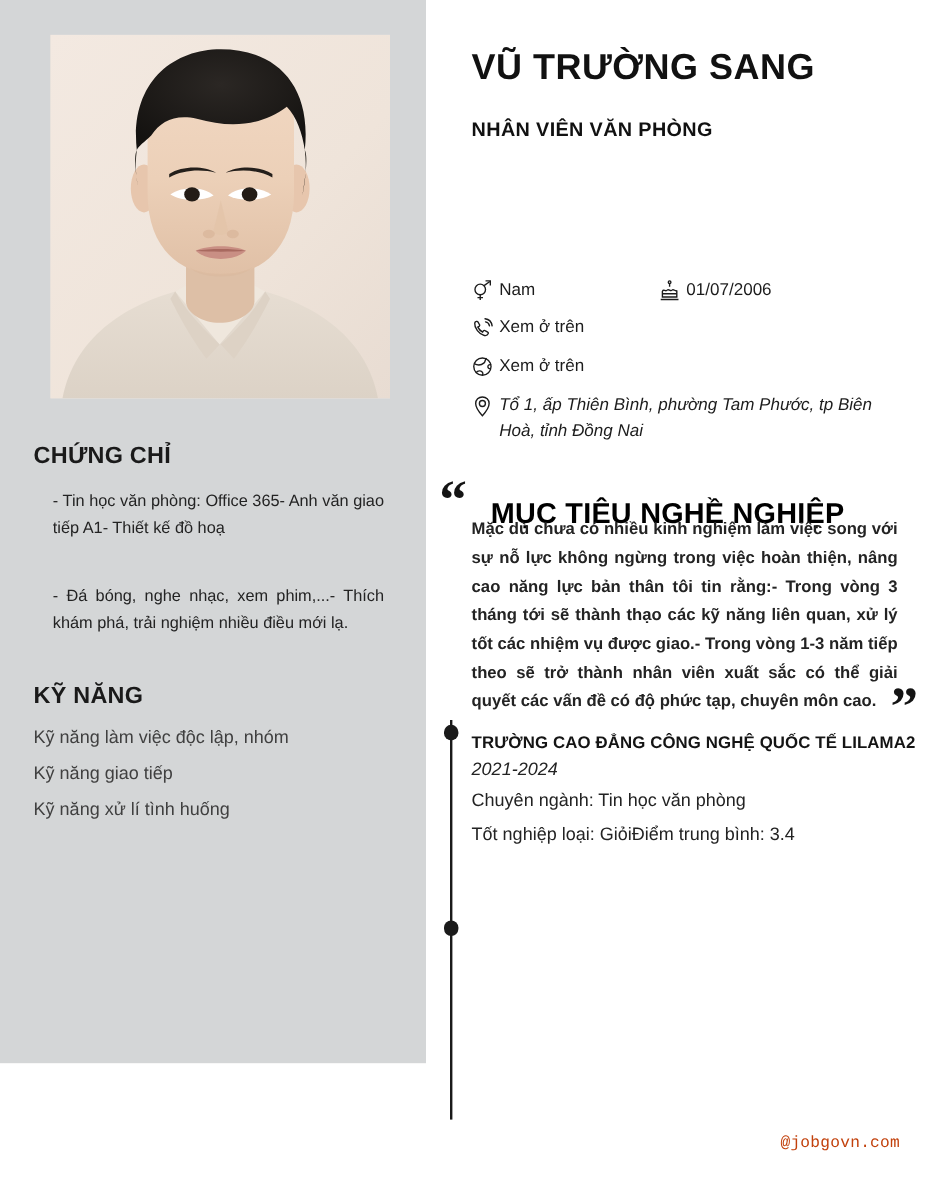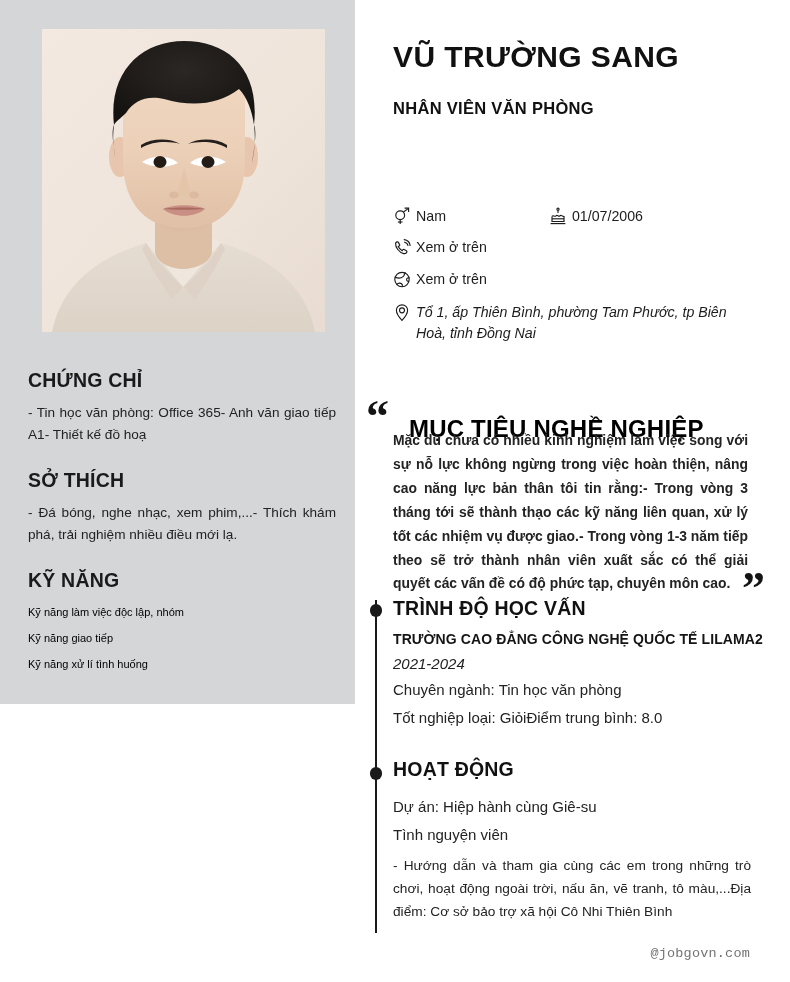--- a/index.html
+++ b/index.html
@@ -18,21 +18,21 @@
     background: #ffffff;
     overflow: hidden;
   }
 
   
   #sidebar {
     position: absolute;
     left: 0;
     top: 0;
     width: 355px;
-    height: 704px;
+    height: 886px;
     background: #d4d6d7;
     box-sizing: border-box;
   }
   #photo-frame {
     position: absolute;
     left: 42px;
     top: 29px;
     width: 283px;
     height: 303px;
     overflow: hidden;
@@ -51,25 +51,25 @@
     color: #1a1a1a;
     letter-spacing: 0.2px;
     margin: 0 0 11px 0;
     line-height: 1.1;
   }
   .side-body {
     font-size: 13.6px;
     color: #232323;
     line-height: 1.62;
     text-align: justify;
-    margin: 0;
+    margin: 16px;
   }
   .skill-line {
-    font-size: 11px;
-    color: #000000;
+    font-size: 15px;
+    color: #404040;
     line-height: 1.0;
     margin: 0 0 15px 0;
   }
   .skill-line:last-child { margin-bottom: 0; }
 
   
   #main {
     position: absolute;
     left: 355px;
     top: 0;
@@ -99,21 +99,21 @@
     color: #111111;
     letter-spacing: 0.3px;
     margin: 0;
     white-space: nowrap;
   }
 
   
   #contact {
     position: absolute;
     left: 38px;
-    top: 206px;
+    top: 232px;
     width: 390px;
   }
   .contact-row {
     display: flex;
     align-items: flex-start;
     margin-bottom: 10px;
   }
   .contact-row.pair { justify-content: flex-start; }
   .c-item { display: flex; align-items: flex-start; }
   .c-item.right { margin-left: 103px; }
@@ -238,21 +238,21 @@
     width: 358px;
   }
 
   
   #watermark {
     position: absolute;
     right: 40px;
     bottom: 21px;
     font-family: "Liberation Mono", "DejaVu Sans Mono", monospace;
     font-size: 13.5px;
-    color: #737373;
+    color: #c2410c;
     letter-spacing: 0.2px;
   }
 </style>
 </head>
 <body>
 
 <div id="cv-page">
 
   <div id="sidebar">
 
@@ -314,21 +314,20 @@
         <path d="M116 194 C126 201 158 201 168 194 C158 204 126 204 116 194 Z" fill="#d9b79b" opacity="0.5"></path>
       </svg>
     </div>
 
     <div class="side-section" style="top:370px;">
       <h3 class="side-title">CHỨNG CHỈ</h3>
       <p class="side-body">- Tin học văn phòng: Office 365- Anh văn giao tiếp A1- Thiết kế đồ hoạ</p>
     </div>
 
     <div class="side-section" style="top:470px;">
-      <h3 class="side-title">SỞ THÍCH</h3>
       <p class="side-body">- Đá bóng, nghe nhạc, xem phim,...- Thích khám phá, trải nghiệm nhiều điều mới lạ.</p>
     </div>
 
     <div class="side-section" style="top:570px;">
       <h3 class="side-title">KỸ NĂNG</h3>
       <div style="margin-top:16px;">
         <p class="skill-line">Kỹ năng làm việc độc lập, nhóm</p>
         <p class="skill-line">Kỹ năng giao tiếp</p>
         <p class="skill-line">Kỹ năng xử lí tình huống</p>
       </div>
@@ -413,30 +412,23 @@
 
     <div id="quote-open">“</div>
     <h3 id="objective-title">MỤC TIÊU NGHỀ NGHIỆP</h3>
     <p id="objective-body">Mặc dù chưa có nhiều kinh nghiệm làm việc song với sự nỗ lực không ngừng trong việc hoàn thiện, nâng cao năng lực bản thân tôi tin rằng:- Trong vòng 3 tháng tới sẽ thành thạo các kỹ năng liên quan, xử lý tốt các nhiệm vụ được giao.- Trong vòng 1-3 năm tiếp theo sẽ trở thành nhân viên xuất sắc có thể giải quyết các vấn đề có độ phức tạp, chuyên môn cao.</p>
     <div id="quote-close">”</div>
 
     <div id="timeline-line"></div>
 
     <div class="tl-dot" style="top:604px;"></div>
     <div class="tl-section" style="top:598px;">
-      <h3 class="tl-title">TRÌNH ĐỘ HỌC VẤN</h3>
       <p class="tl-org">TRƯỜNG CAO ĐẲNG CÔNG NGHỆ QUỐC TẾ LILAMA2</p>
       <p class="tl-date">2021-2024</p>
       <p class="tl-line">Chuyên ngành: Tin học văn phòng</p>
-      <p class="tl-line">Tốt nghiệp loại: GiỏiĐiểm trung bình: 8.0</p>
+      <p class="tl-line">Tốt nghiệp loại: GiỏiĐiểm trung bình: 3.4</p>
     </div>
 
     <div class="tl-dot" style="top:767px;"></div>
-    <div class="tl-section" style="top:759px;">
-      <h3 class="tl-title" style="margin-bottom:18px;">HOẠT ĐỘNG</h3>
-      <p class="tl-line">Dự án: Hiệp hành cùng Giê-su</p>
-      <p class="tl-line">Tình nguyện viên</p>
-      <p class="tl-para">- Hướng dẫn và tham gia cùng các em trong những trò chơi, hoạt động ngoài trời, nấu ăn, vẽ tranh, tô màu,...Địa điểm: Cơ sở bảo trợ xã hội Cô Nhi Thiên Bình</p>
-    </div>
 
     <div id="watermark">@jobgovn.com</div>
   </div>
 </div>
 
 </body></html>

